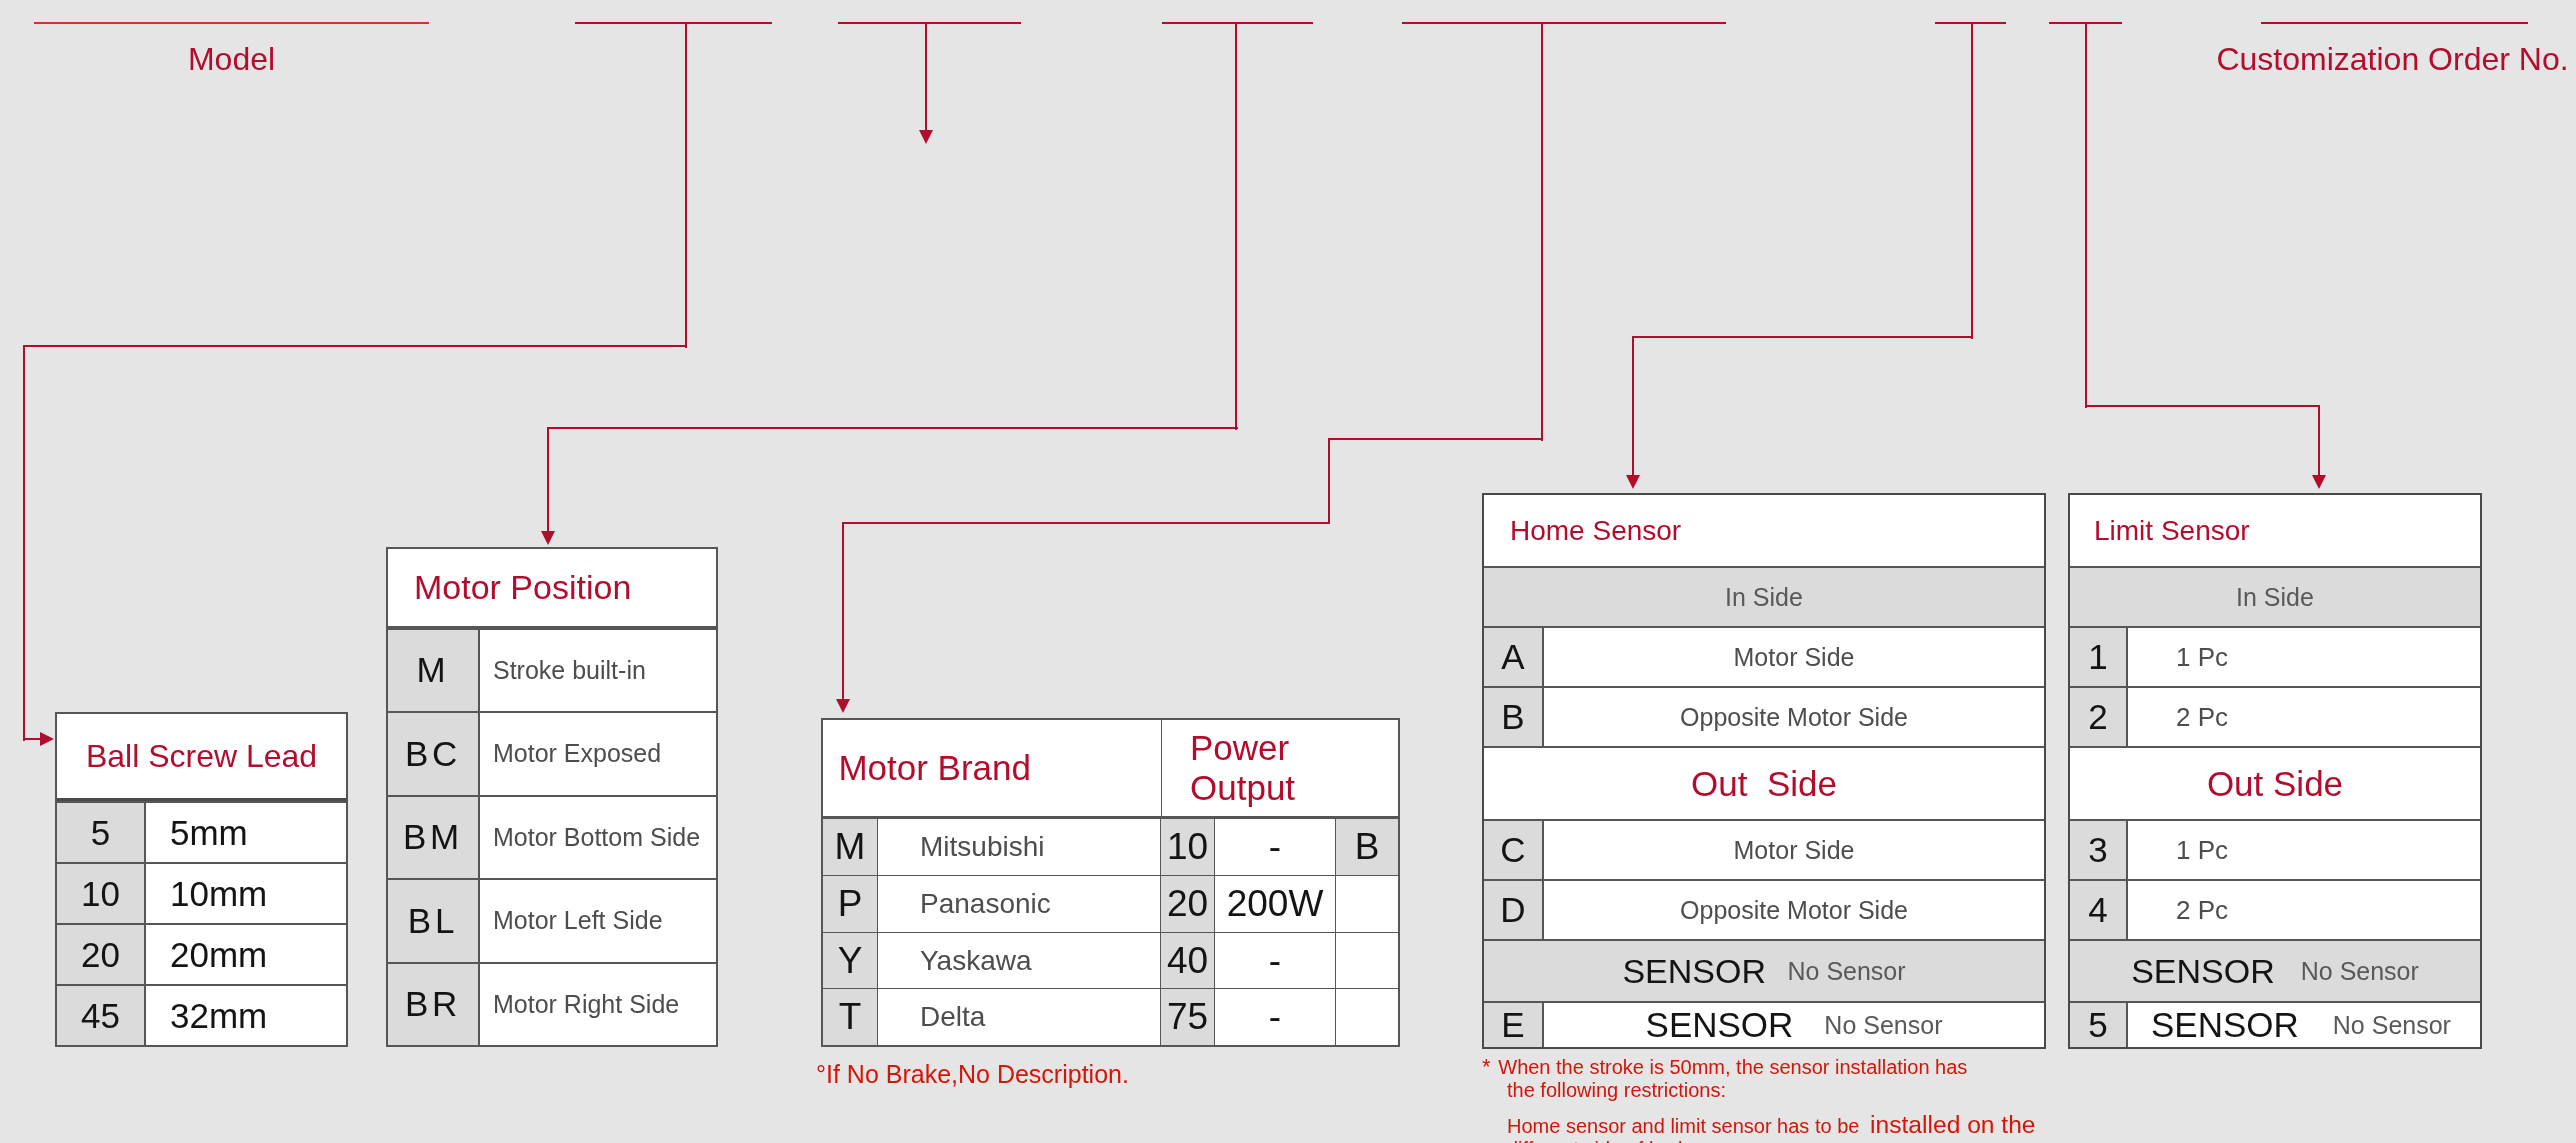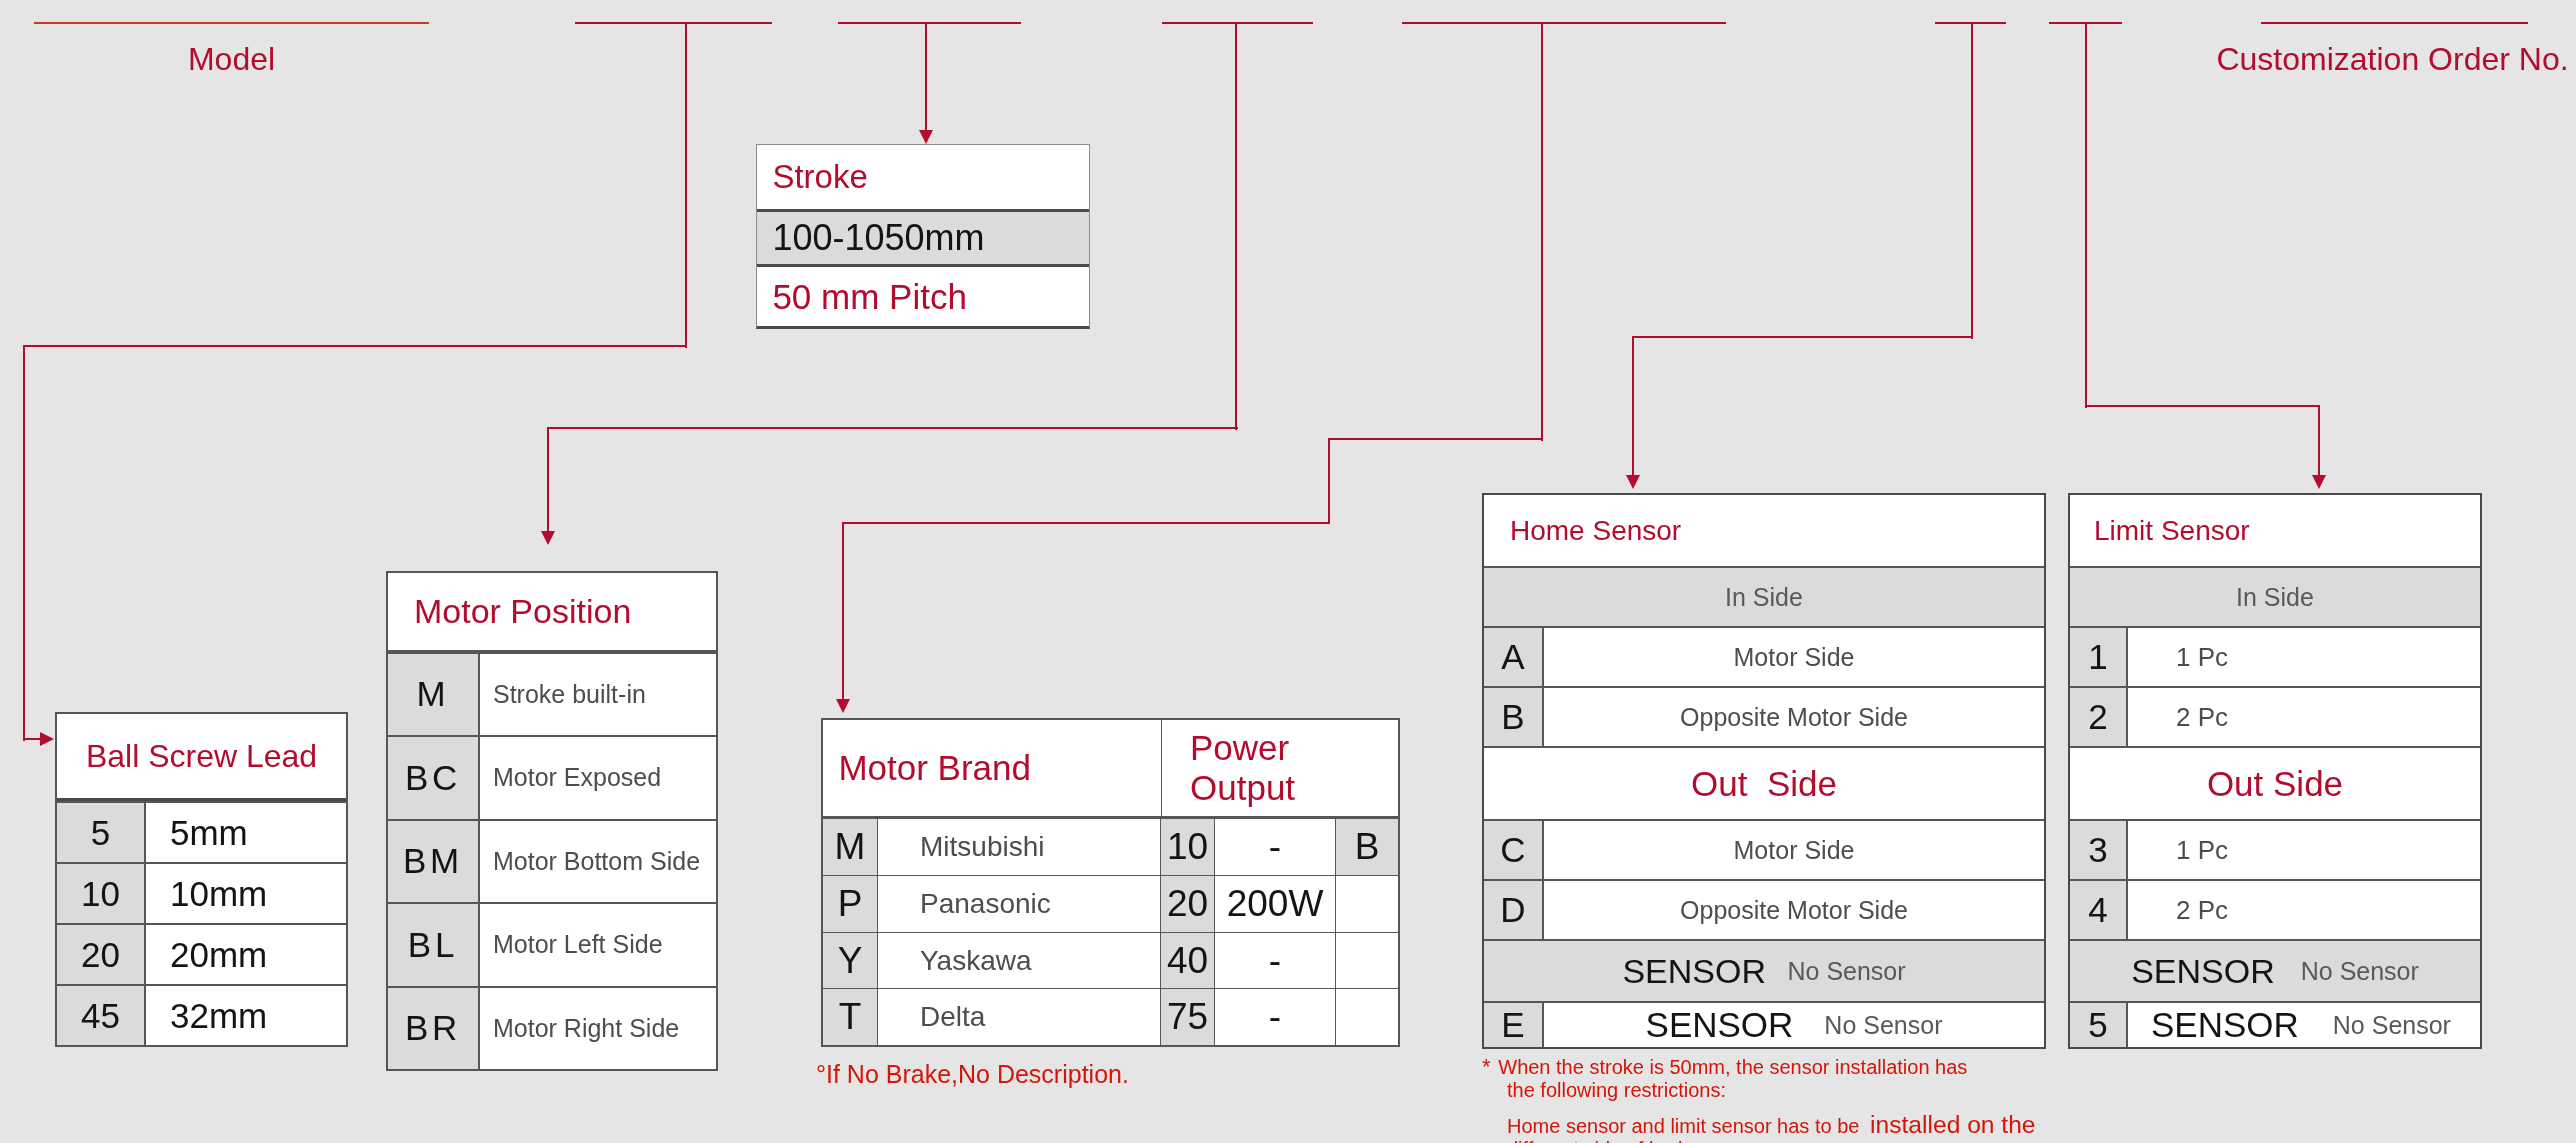--- a/index.html
+++ b/index.html
@@ -44,21 +44,21 @@
 
   
   #ballscrew{left:55px;top:712px;width:293px;height:335px;border:2.3px solid var(--border-mid);}
   #ballscrew .bs-head{height:84px;border-bottom:3.8px solid var(--border-dark);display:flex;align-items:center;justify-content:center;color:var(--crimson);font-size:32px;}
   #ballscrew .row{height:61px;border-top:2.3px solid var(--border-mid);}
   #ballscrew .row:first-of-type{border-top:none;}
   #ballscrew .code{width:89px;border-right:2.3px solid var(--border-mid);font-size:35px;color:var(--txt-black);}
   #ballscrew .val{flex:1;padding-left:24px;font-size:35px;color:var(--txt-black);}
 
   
-  #motorpos{left:386px;top:547px;width:332px;height:500px;border:2.3px solid var(--border-mid);margin-top:24px;}
+  #motorpos{left:386px;top:547px;width:332px;height:500px;border:2.3px solid var(--border-mid);}
   #motorpos .mp-head{height:77px;border-bottom:2.3px solid var(--border-mid);display:flex;align-items:center;padding-left:26px;color:var(--crimson);font-size:34px;}
   #motorpos .row{height:84px;border-top:2.3px solid var(--border-mid);}
   #motorpos .row:first-of-type{border-top:none;}
   #motorpos .code{width:92px;border-right:2.3px solid var(--border-mid);font-size:35px;letter-spacing:3.8px;color:var(--txt-black);}
   #motorpos .val{flex:1;padding-left:13px;font-size:25px;color:var(--txt-dark);}
 
   
   #motorbrand{left:821px;top:718px;width:579px;height:329px;border:2.3px solid var(--border-mid);}
   #motorbrand .mb-head{height:97px;border-bottom:2.3px solid var(--border-mid);display:flex;}
   #motorbrand .mb-head .hcell{box-sizing:border-box;display:flex;align-items:center;color:var(--crimson);font-size:35px;}
@@ -147,25 +147,20 @@
   <div class="v-line" style="left:1971px;top:21.5px;height:317px;"></div>
   <div class="h-line" style="left:1632px;top:336px;width:341px;"></div>
   <div class="v-line" style="left:1632px;top:336px;height:141px;"></div>
   <div class="arrow-down" style="left:1626px;top:475px;"></div>
 
   <div class="v-line" style="left:2085px;top:21.5px;height:386px;"></div>
   <div class="h-line" style="left:2085px;top:405px;width:235px;"></div>
   <div class="v-line" style="left:2318px;top:405px;height:71px;"></div>
   <div class="arrow-down" style="left:2312px;top:475px;"></div>
 
-  <div id="stroke" class="tbl">
-    <div class="trow t-head">Stroke</div>
-    <div class="trow t-range">100-1050mm</div>
-    <div class="trow t-pitch">50 mm Pitch</div>
-  </div>
 
   <div id="ballscrew" class="tbl">
     <div class="bs-head">Ball Screw Lead</div>
     <div class="row">
       <div class="cell code center gray">5</div>
       <div class="cell val">5mm</div>
     </div>
     <div class="row">
       <div class="cell code center gray">10</div>
       <div class="cell val">10mm</div>

